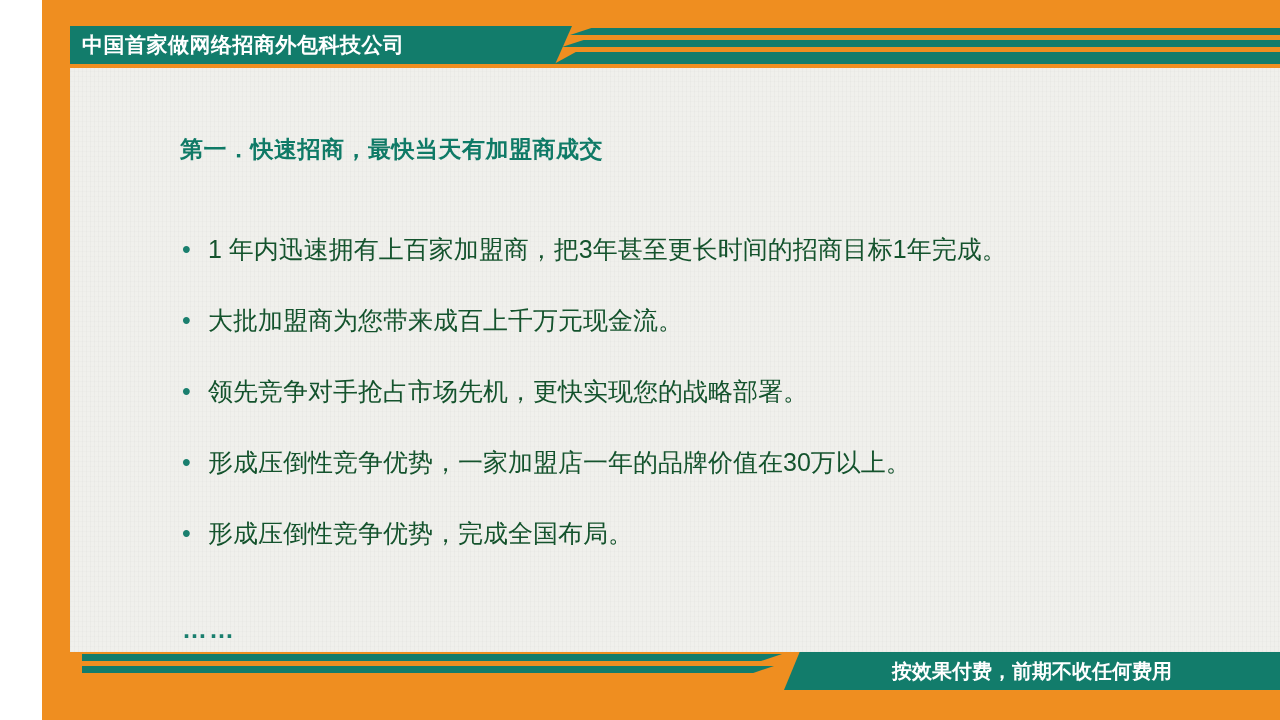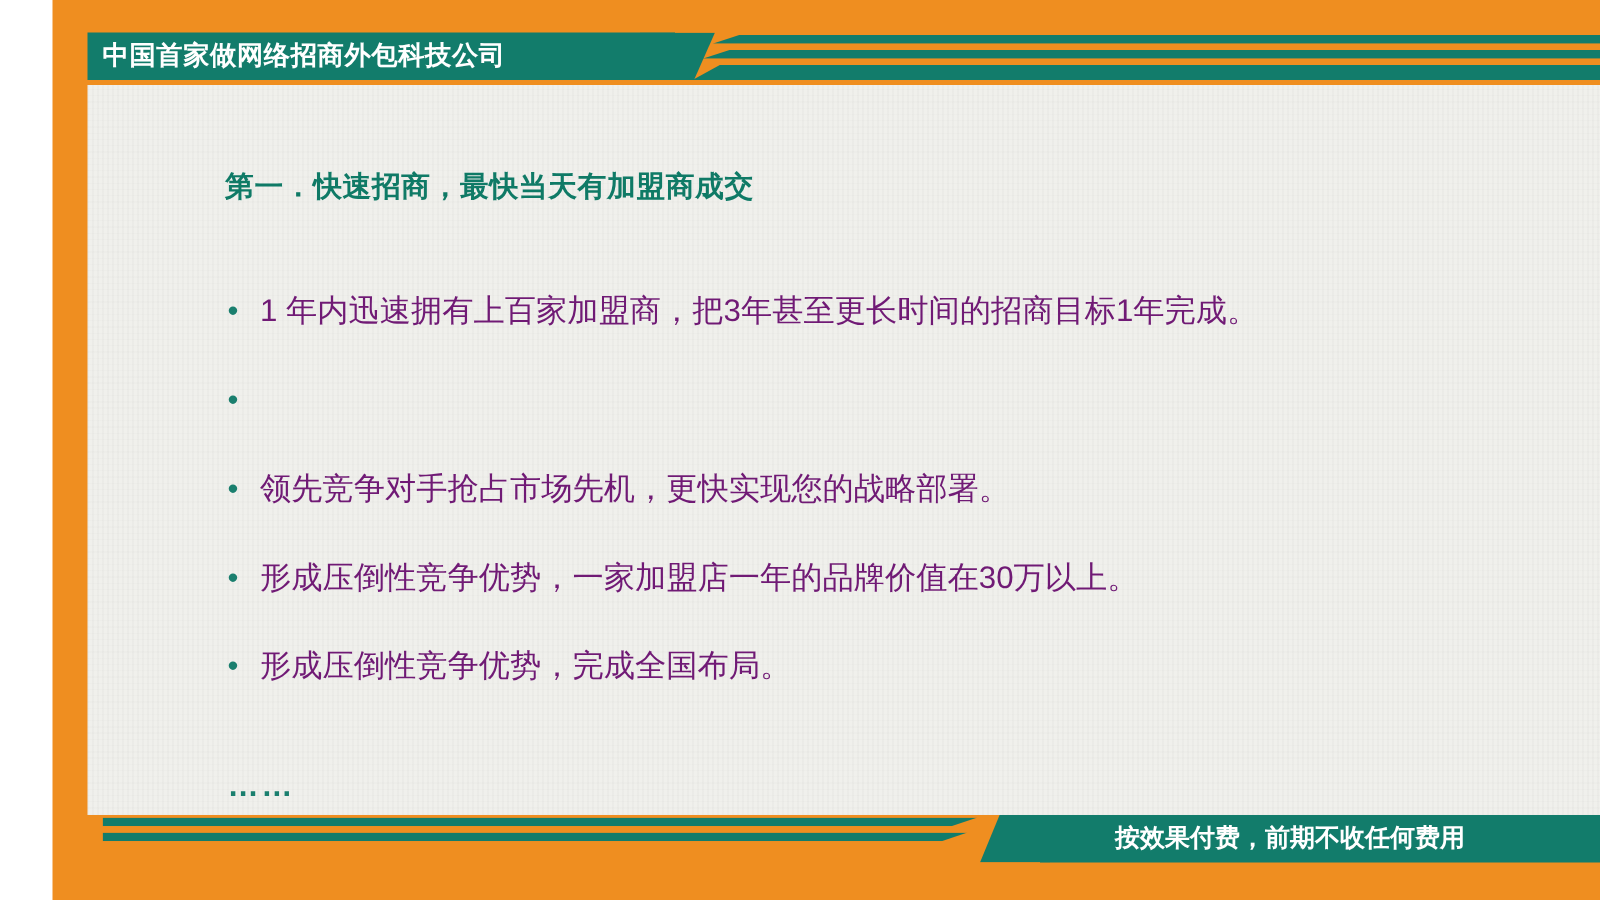--- a/index.html
+++ b/index.html
@@ -175,21 +175,21 @@
     margin-bottom: 37px;
   }
   .bullet-mark {
     width: 26px;
     flex: 0 0 26px;
     color: #1a7f6e;
     font-size: 25px;
     line-height: 34px;
   }
   .bullet-text {
-    color: #701a75;
+    color: #14532d;
     font-size: 25px;
     line-height: 34px;
     white-space: nowrap;
   }
   .ellipsis-row {
     position: absolute;
     left: 140px;
     top: 615px;
     color: #1a7f6e;
     font-size: 25px;
@@ -217,20 +217,21 @@
 
   <div class="bullet-list">
 
     <div class="bullet-row">
       <span class="bullet-mark">•</span>
       <span class="bullet-text">  1 年内迅速拥有上百家加盟商，把3年甚至更长时间的招商目标1年完成。</span>
     </div>
 
     <div class="bullet-row">
       <span class="bullet-mark">•</span>
+      <span class="bullet-text">大批加盟商为您带来成百上千万元现金流。</span>
     </div>
 
     <div class="bullet-row">
       <span class="bullet-mark">•</span>
       <span class="bullet-text">领先竞争对手抢占市场先机，更快实现您的战略部署。</span>
     </div>
 
     <div class="bullet-row">
       <span class="bullet-mark">•</span>
       <span class="bullet-text">形成压倒性竞争优势，一家加盟店一年的品牌价值在30万以上。</span>

